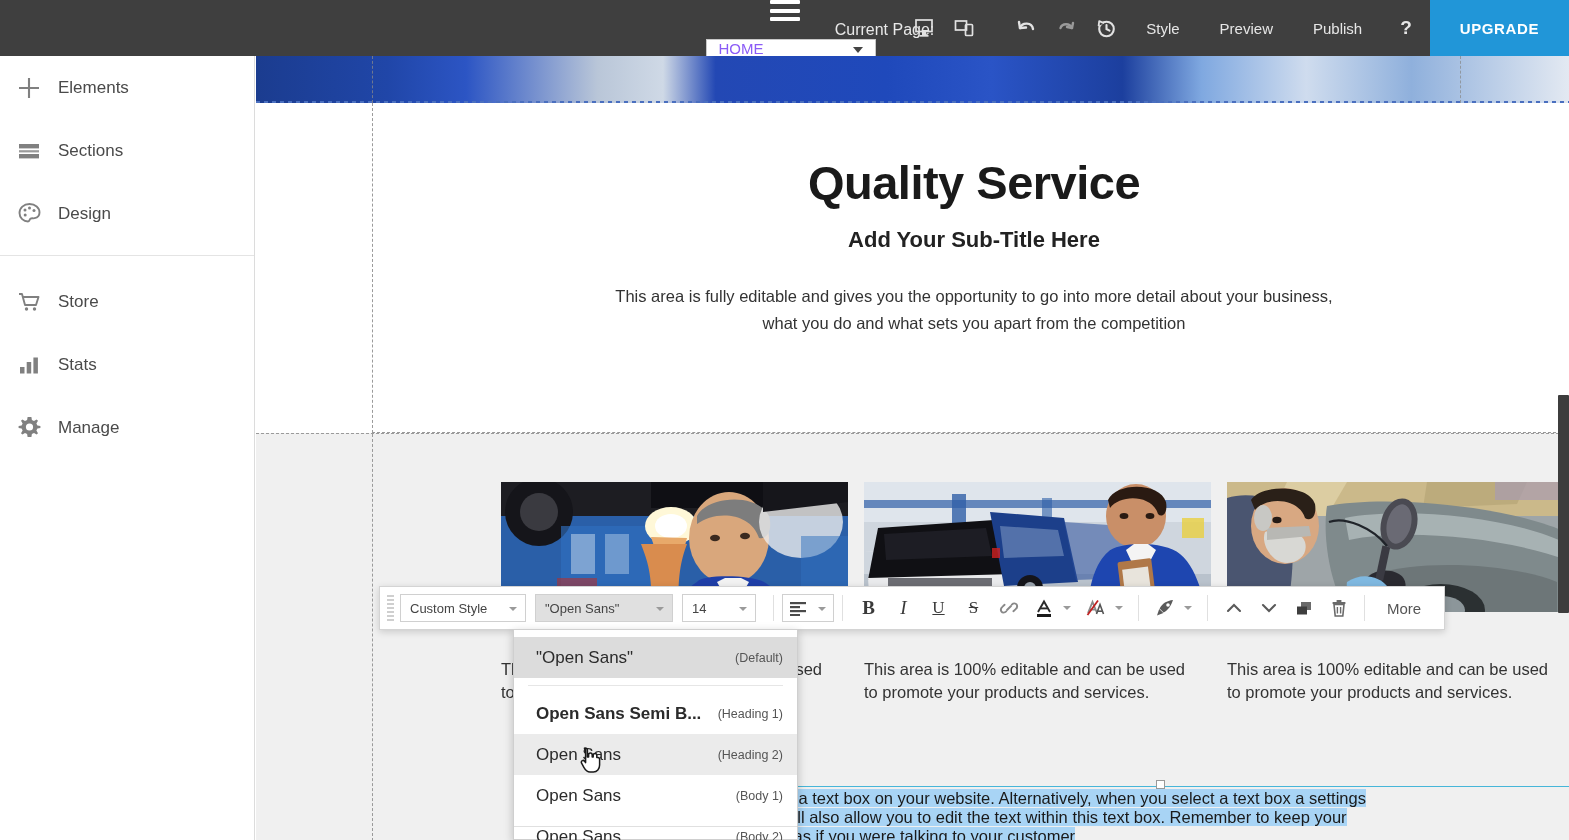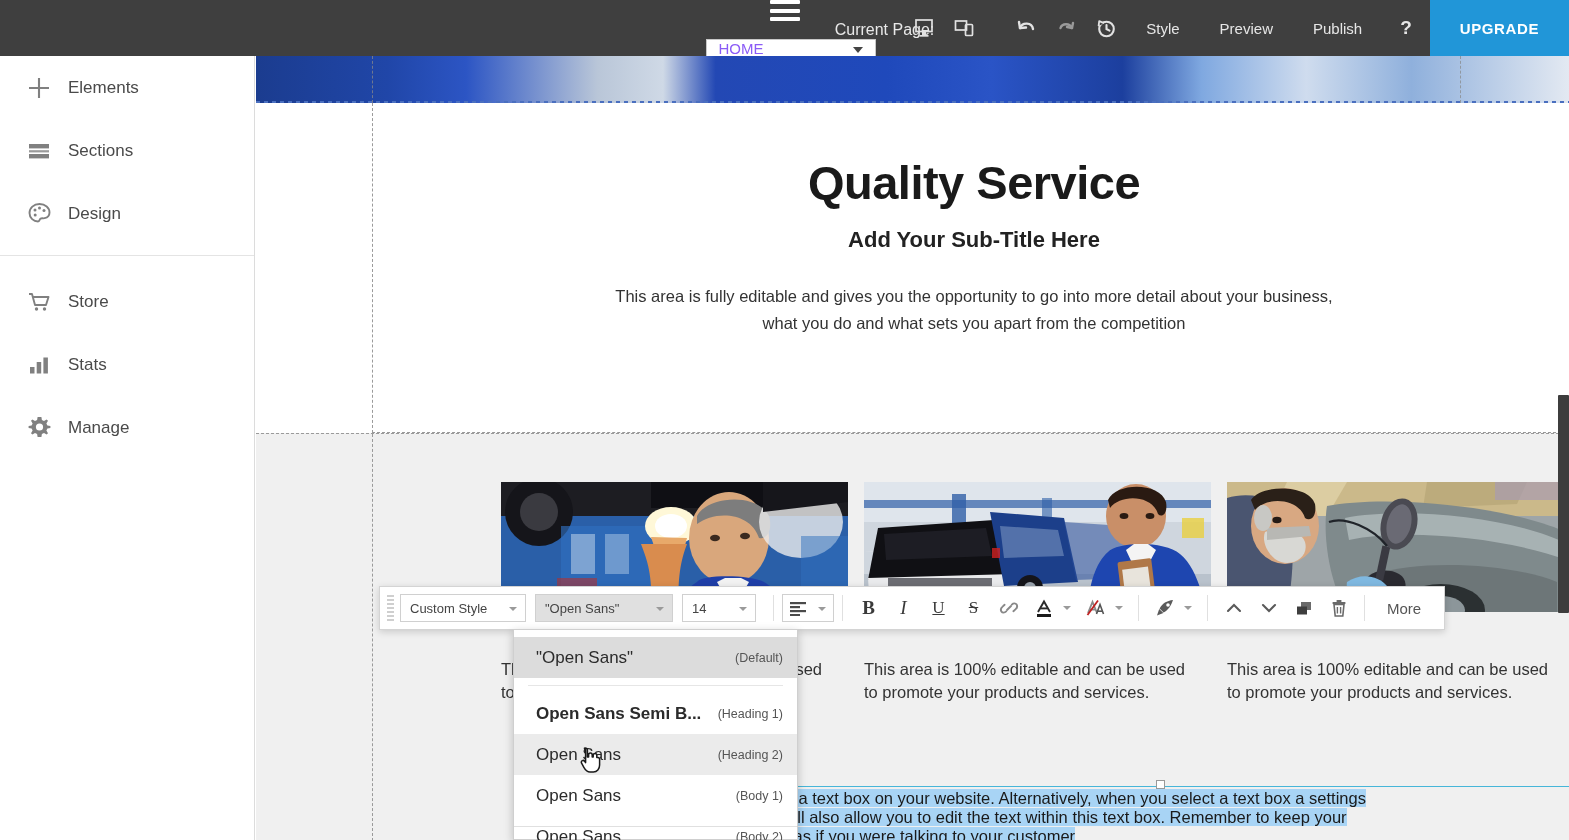--- a/index.html
+++ b/index.html
@@ -55,21 +55,21 @@
     background:#2196d8; color:#fff; font-size:15px; font-weight:bold; letter-spacing:.6px;
     height:62px; display:flex; align-items:center; padding:0 30px; cursor:pointer;
   }
 
   
   .sidebar{
     position:absolute; left:0; top:56px; width:255px; height:784px;
     background:#fff; border-right:1px solid #dcdcdc;
   }
   .side-item{
-    height:63px; display:flex; align-items:center; padding-left:10px; cursor:pointer;
+    height:63px; display:flex; align-items:center; cursor:pointer;
   }
   .side-ico{
     width:58px; display:flex; align-items:center; justify-content:center; color:#7a7a7a;
   }
   .side-label{ font-size:17px; color:#4a4a4a; }
   .side-div{ height:1px; background:#e4e4e4; margin:10px 0 14px 0; }
 
   
   .canvas{
     position:absolute; left:256px; top:56px; width:1313px; height:784px;

